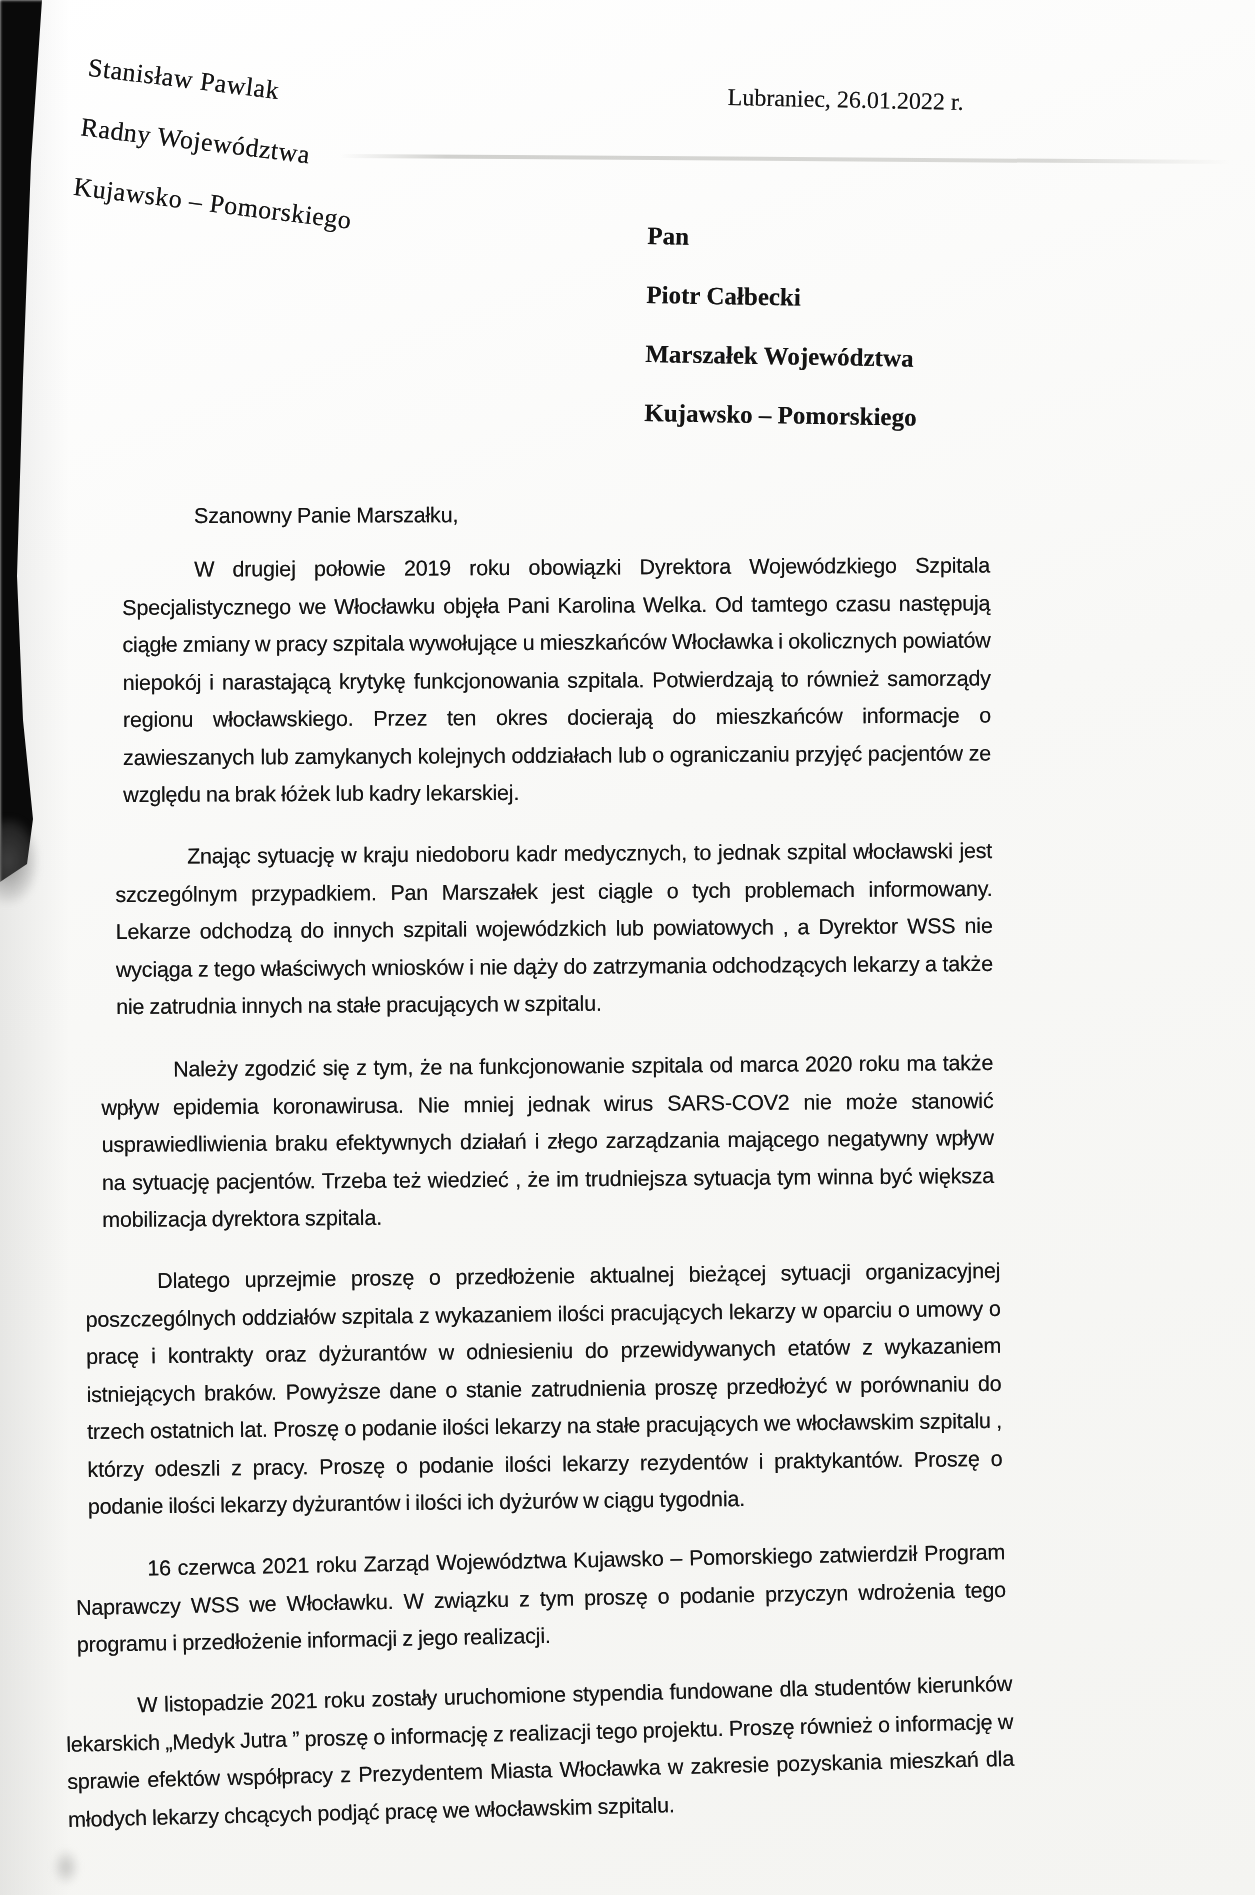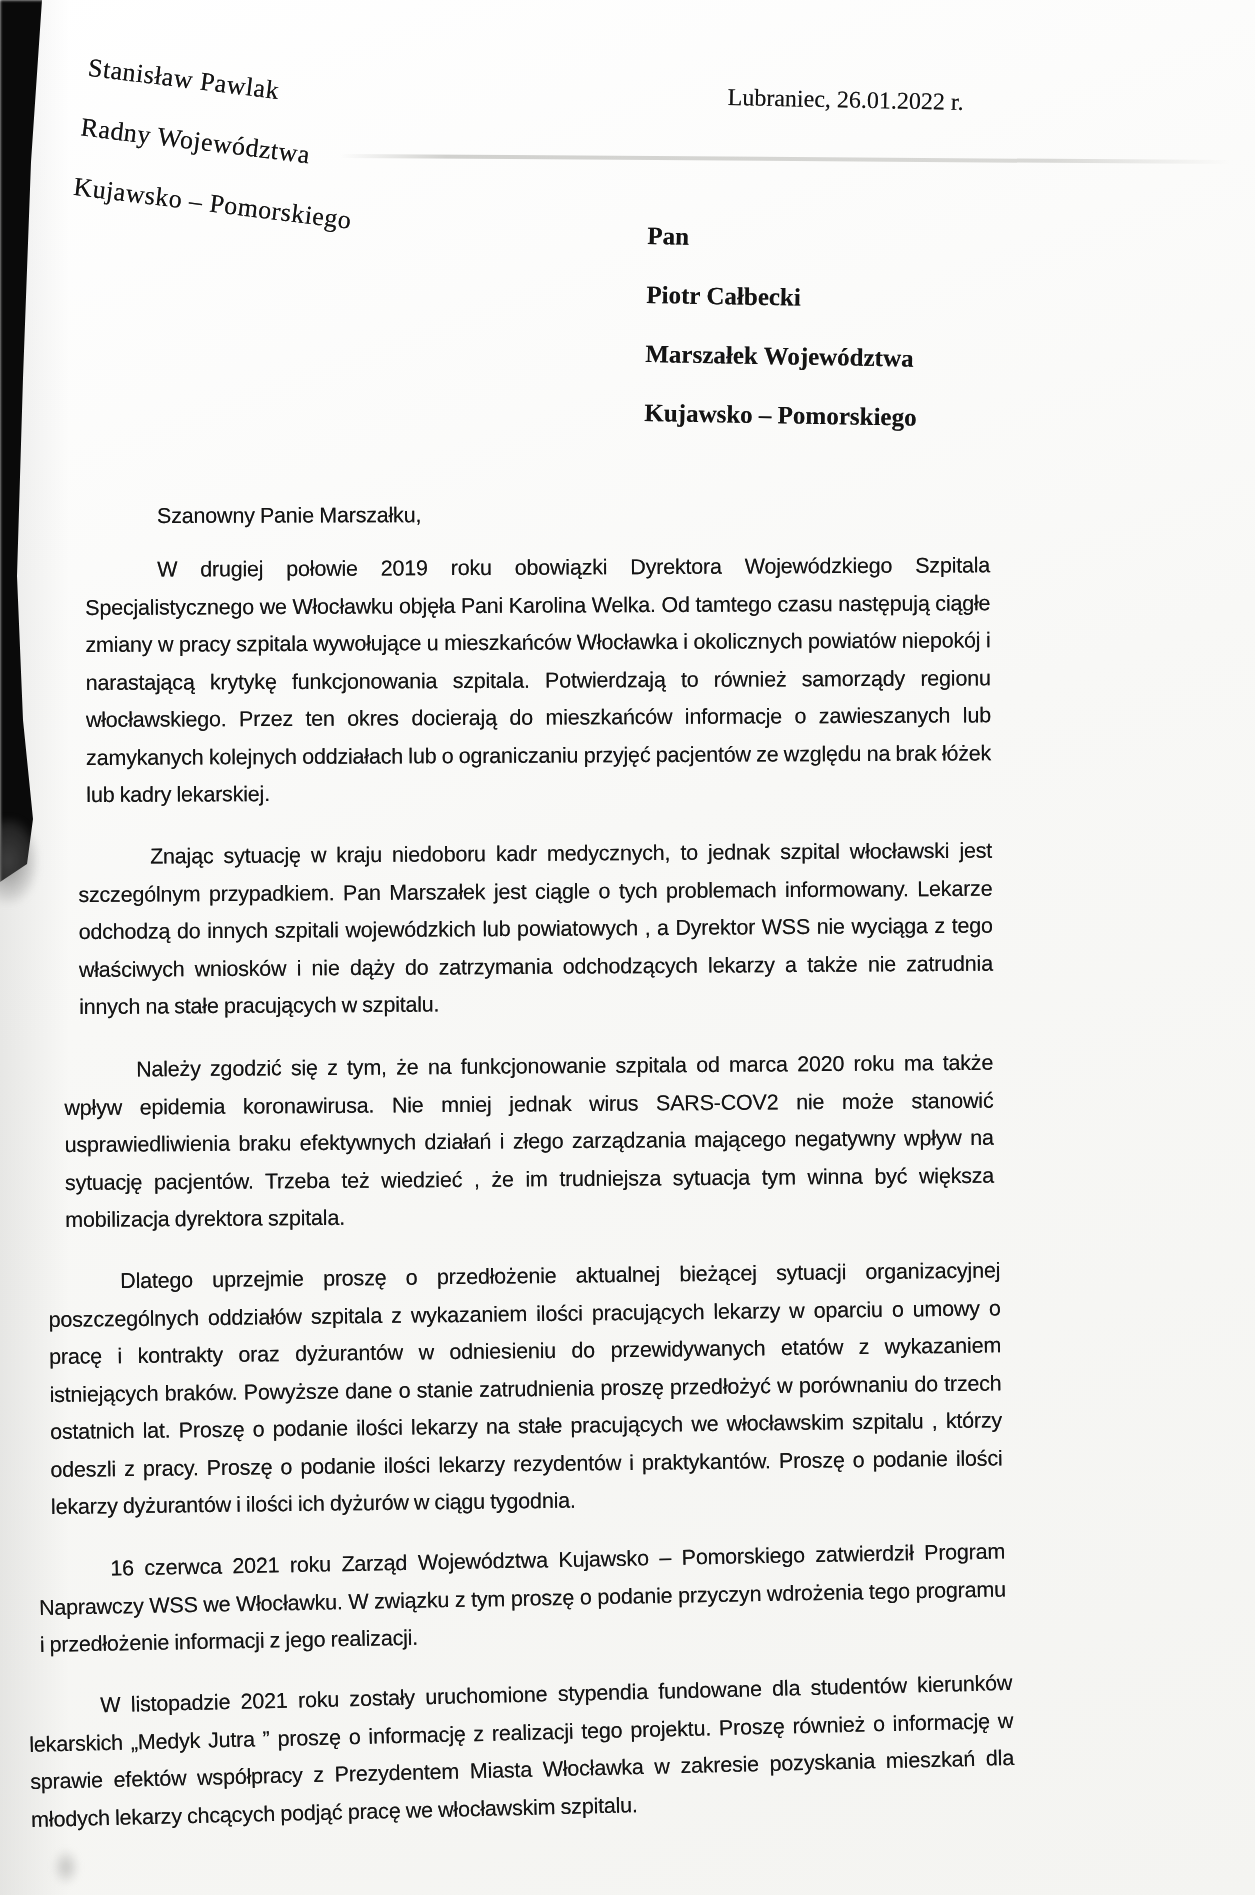--- a/index.html
+++ b/index.html
@@ -64,20 +64,21 @@
     transform:rotate(1deg);transform-origin:left top;
     text-shadow:0 0 .5px rgba(0,0,0,.55);
     white-space:nowrap;
   }
   .letter-body{
     position:absolute;top:498px;left:0;right:0;
     font-family:"Liberation Sans", sans-serif;
     font-size:21.5px;line-height:37.5px;
     letter-spacing:-0.2px;word-spacing:-0.5px;
     text-shadow:0 0 .55px rgba(0,0,0,.65);
+    padding-left:37px;
   }
   .salutation{
     margin:0 0 16px 157px;
     transform:rotate(-.2deg);transform-origin:left top;
   }
   .para{
     margin-top:0;margin-bottom:25px;
     text-align:justify;
     text-indent:72px;
     transform-origin:left top;

